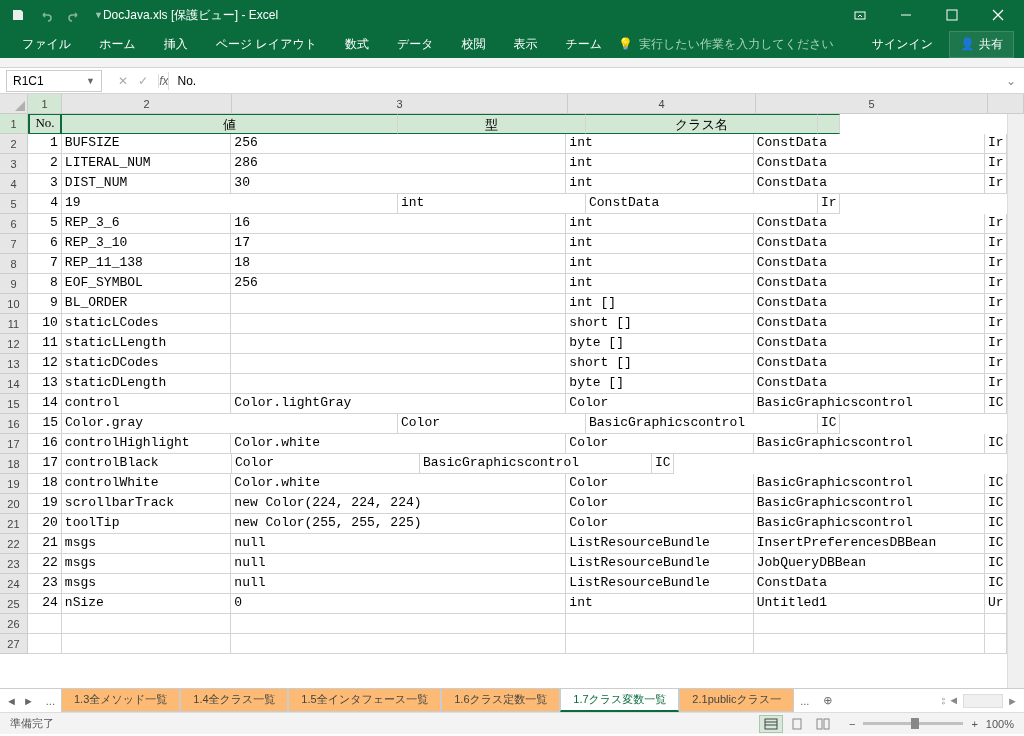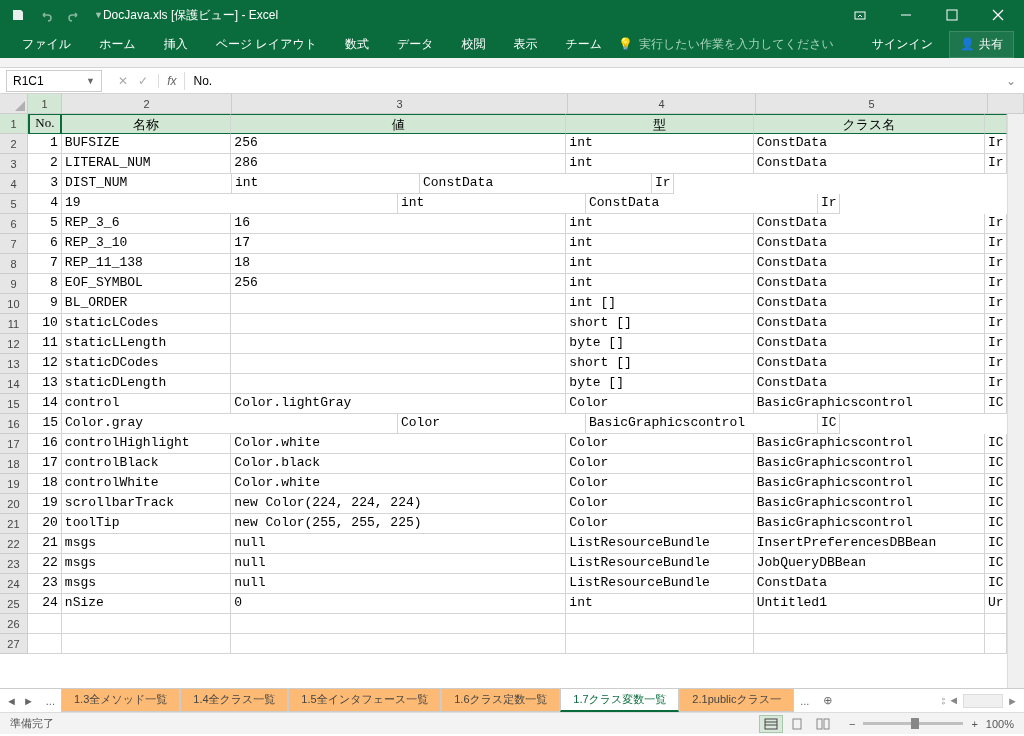--- a/index.html
+++ b/index.html
@@ -13,21 +13,21 @@
 .ribbon{background:#0a6b3d;height:28px;display:flex;align-items:center;padding:0 10px;gap:4px;color:#fff;font-size:12px}
 .ribbon-tab{padding:4px 12px;cursor:pointer}
 .ribbon-spacer{flex:1}
 .ribbon-tell{display:flex;align-items:center;gap:6px;color:#a8d4bc}
 .share-btn{padding:4px 10px;background:rgba(255,255,255,0.08);border:1px solid rgba(255,255,255,0.15)}
 .ribbon-body{height:10px;background:#f3f3f3;border-bottom:1px solid #d4d4d4}
 .formula-bar{height:26px;display:flex;align-items:center;border-bottom:1px solid #d4d4d4;font-size:12px}
 .name-box{width:96px;height:22px;border:1px solid #ccc;margin:8px 6px;padding:2px 6px;display:flex;align-items:center;justify-content:space-between}
 .name-box-dd{color:#666;font-size:9px}
 .fb-btns{display:flex;align-items:center;gap:10px;padding:0 10px;color:#aaa}
-.fx-label{font-style:italic;color:#666;padding:0 8px;border-left:1px solid #ddd}
+.fx-label{font-style:italic;color:#666;padding:0 0;border-left:1px solid #ddd}
 .formula-input{flex:1;padding:2px 8px;border-left:1px solid #ddd}
 .fb-expand{padding:0 8px;color:#888}
 .grid-area{display:flex;height:574px}
 .col-headers{display:flex;height:20px;background:#e6e6e6;font-size:11px;color:#444}
 .select-all{width:28px;border-right:1px solid #ccc;border-bottom:1px solid #ccc;background:#e6e6e6;position:relative}
 .select-all::after{content:"";position:absolute;right:2px;bottom:2px;border:5px solid transparent;border-right-color:#b0b0b0;border-bottom-color:#b0b0b0}
 .col-h{border-right:1px solid #ccc;border-bottom:1px solid #ccc;display:flex;align-items:center;justify-content:center}
 .col-h.sel{background:#d2e8d4}
 .rows-container{display:flex;flex-direction:column;overflow:hidden}
 .row{display:flex;height:20px;font-size:13px}
@@ -155,21 +155,20 @@
     <div class="col-h c3">3</div>
     <div class="col-h c4">4</div>
     <div class="col-h c5">5</div>
     <div class="col-h" style="flex:1"></div>
   </div>
   <div class="grid-area">
     <div class="rows-container" id="rows" style="flex:1">
         <div class="row header-row">
           <div class="row-h sel">1</div>
 <div class="cell c1 active-cell">No.</div>
-<div class="cell c2">名称</div>
 <div class="cell c3">値</div>
 <div class="cell c4">型</div>
 <div class="cell c5">クラス名</div>
 <div class="cell c6"></div>
         </div>
         <div class="row">
           <div class="row-h">2</div>
 <div class="cell c1">1</div>
 <div class="cell c2">BUFSIZE</div>
 <div class="cell c3">256</div>
@@ -183,20 +182,21 @@
 <div class="cell c2">LITERAL_NUM</div>
 <div class="cell c3">286</div>
 <div class="cell c4">int</div>
 <div class="cell c5">ConstData</div>
 <div class="cell c6">Ir</div>
         </div>
         <div class="row">
           <div class="row-h">4</div>
 <div class="cell c1">3</div>
 <div class="cell c2">DIST_NUM</div>
+<div class="cell c3">30</div>
 <div class="cell c4">int</div>
 <div class="cell c5">ConstData</div>
 <div class="cell c6">Ir</div>
         </div>
         <div class="row">
           <div class="row-h">5</div>
 <div class="cell c1">4</div>
 <div class="cell c3">19</div>
 <div class="cell c4">int</div>
 <div class="cell c5">ConstData</div>
@@ -306,21 +306,20 @@
 <div class="cell c2">controlHighlight</div>
 <div class="cell c3">Color.white</div>
 <div class="cell c4">Color</div>
 <div class="cell c5">BasicGraphicscontrol</div>
 <div class="cell c6">IC</div>
         </div>
         <div class="row">
           <div class="row-h">18</div>
 <div class="cell c1">17</div>
 <div class="cell c2">controlBlack</div>
-<div class="cell c3">Color.black</div>
 <div class="cell c4">Color</div>
 <div class="cell c5">BasicGraphicscontrol</div>
 <div class="cell c6">IC</div>
         </div>
         <div class="row">
           <div class="row-h">19</div>
 <div class="cell c1">18</div>
 <div class="cell c2">controlWhite</div>
 <div class="cell c3">Color.white</div>
 <div class="cell c4">Color</div>

